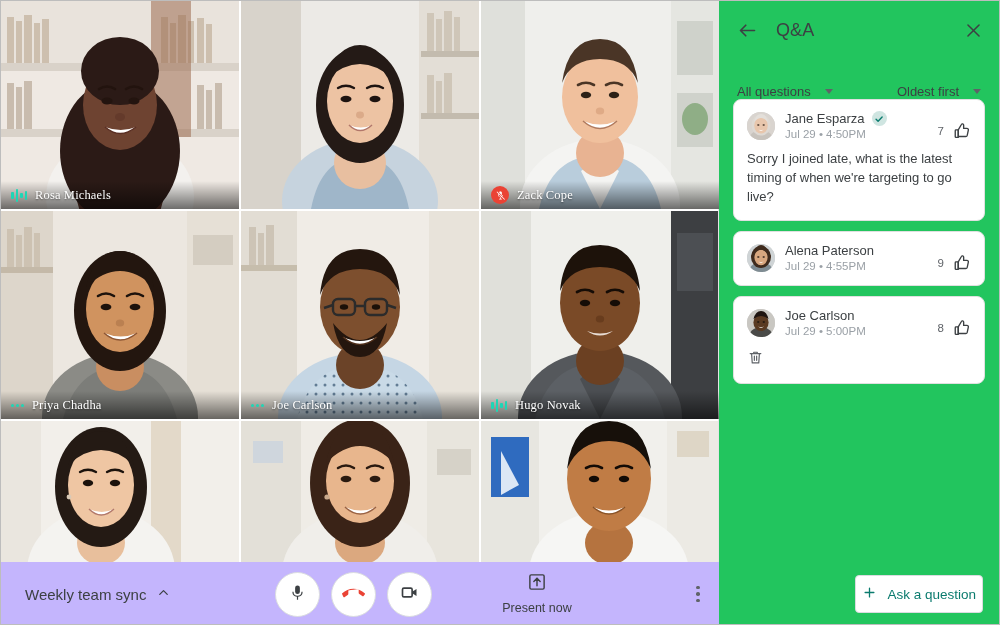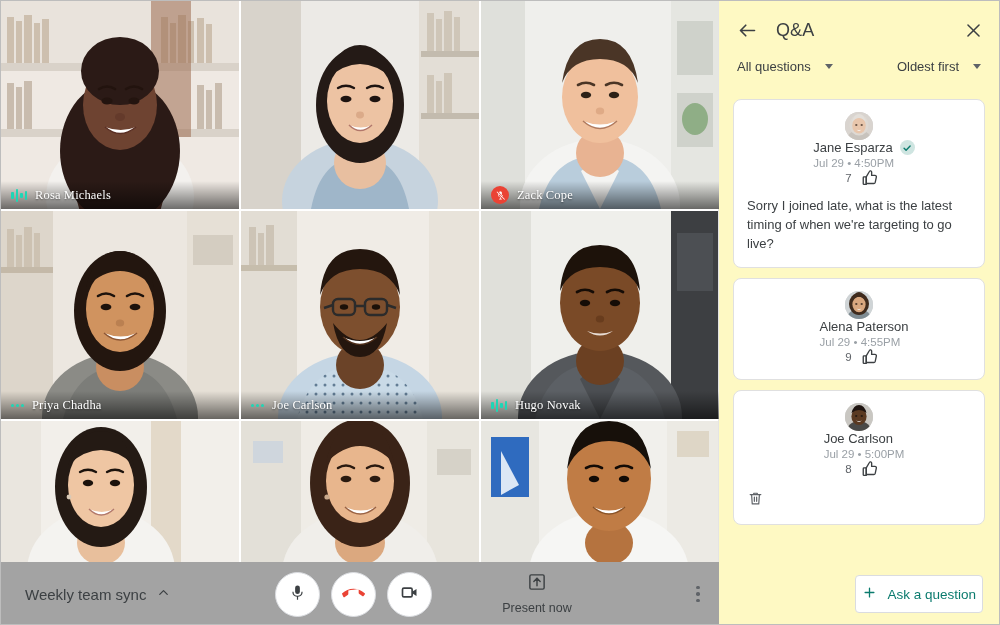--- a/index.html
+++ b/index.html
@@ -79,21 +79,21 @@
     background: #ea4335;
     display: flex; align-items: center; justify-content: center;
   }
   .mic-muted svg { display:block; }
 
   
   #bottombar {
     position: absolute;
     left: 0; bottom: 0;
     width: 718px; height: 64px;
-    background: #a3a3a3;
+    background: #c4b5fd;
     display: flex;
     align-items: center;
     z-index: 20;
     box-sizing: border-box;
   }
   #meeting-name {
     position: absolute;
     left: 24px;
     display: flex; align-items: center; gap: 10px;
     color: #3c4043;
@@ -142,41 +142,41 @@
   #more-btn span {
     width: 3.5px; height: 3.5px; border-radius: 50%; background: #5f6368;
     display:block;
   }
 
   
   #qa-panel {
     position: absolute;
     right: 0; top: 0;
     width: 281px; height: 625px;
-    background: #fef9c3;
+    background: #22c55e;
     border-left: 1px solid #e4e4e4;
     box-sizing: border-box;
     display: flex; flex-direction: column;
   }
   #qa-header {
     height: 58px;
     display: flex; align-items: center;
     padding: 0 16px 0 18px;
     box-sizing: border-box;
     flex: 0 0 auto;
   }
   #qa-title {
     font-size: 18px; color: #3c4043;
     margin-left: 18px; flex: 1;
     letter-spacing: .1px;
   }
   .hicon { cursor: pointer; display:flex; align-items:center; justify-content:center; }
   #qa-filters {
     height: 40px;
-    display: flex; align-items: flex-start;
+    display: flex; align-items: flex-end;
     padding: 0 18px;
     box-sizing: border-box;
     justify-content: space-between;
     flex: 0 0 auto;
     gap: 16px;
   }
   .dd {
     display: flex; align-items: center; gap: 14px;
     cursor: pointer;
   }
@@ -194,21 +194,21 @@
     box-sizing: border-box;
   }
   .qcard {
     border: 1px solid #e0e0e0;
     border-radius: 8px;
     padding: 11px 13px 13px 13px;
     margin-bottom: 10px;
     box-sizing: border-box;
     background: #fff;
   }
-  .qhead { display: flex; align-items: center; flex-direction: column; }
+  .qhead { display: flex; align-items: flex-end; }
   .avatar {
     width: 28px; height: 28px; border-radius: 50%;
     overflow: hidden; flex: 0 0 auto;
     margin-top: 1px;
     background: #cfcfcf;
     position: relative;
   }
   .avatar .face { position: absolute; inset: 0; }
   .qmeta { margin-left: 10px; flex: 1 1 auto; min-width: 0; }
   .qname-row { display: flex; align-items: center; gap: 7px; }

